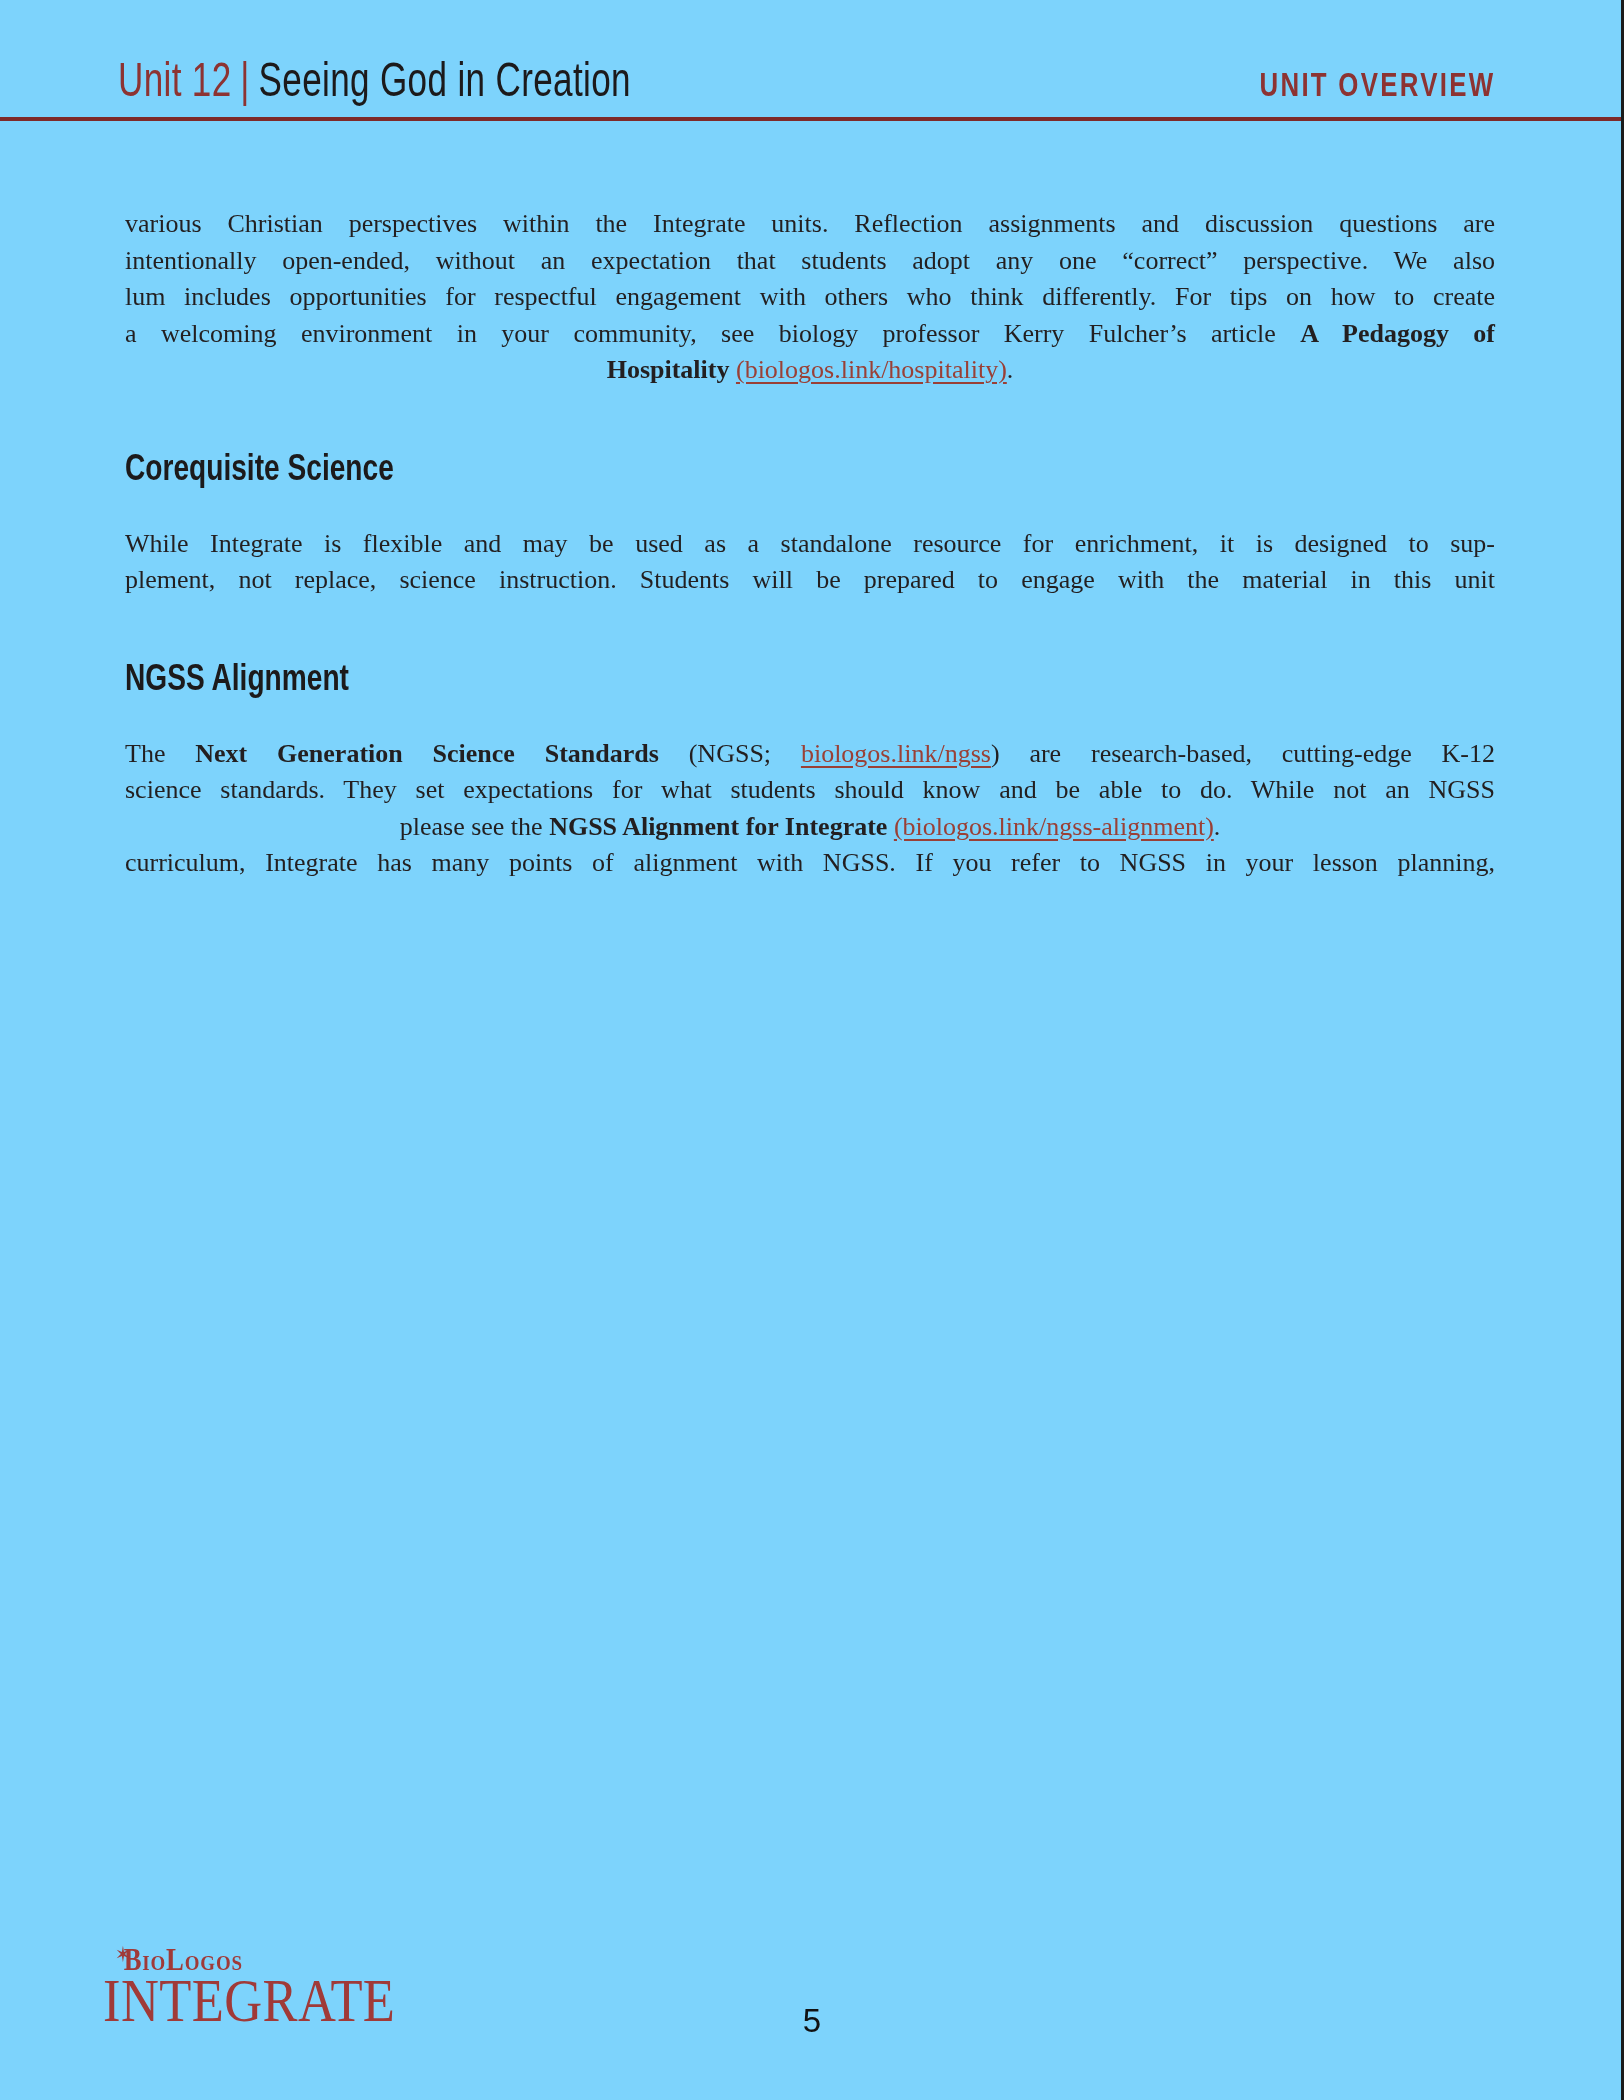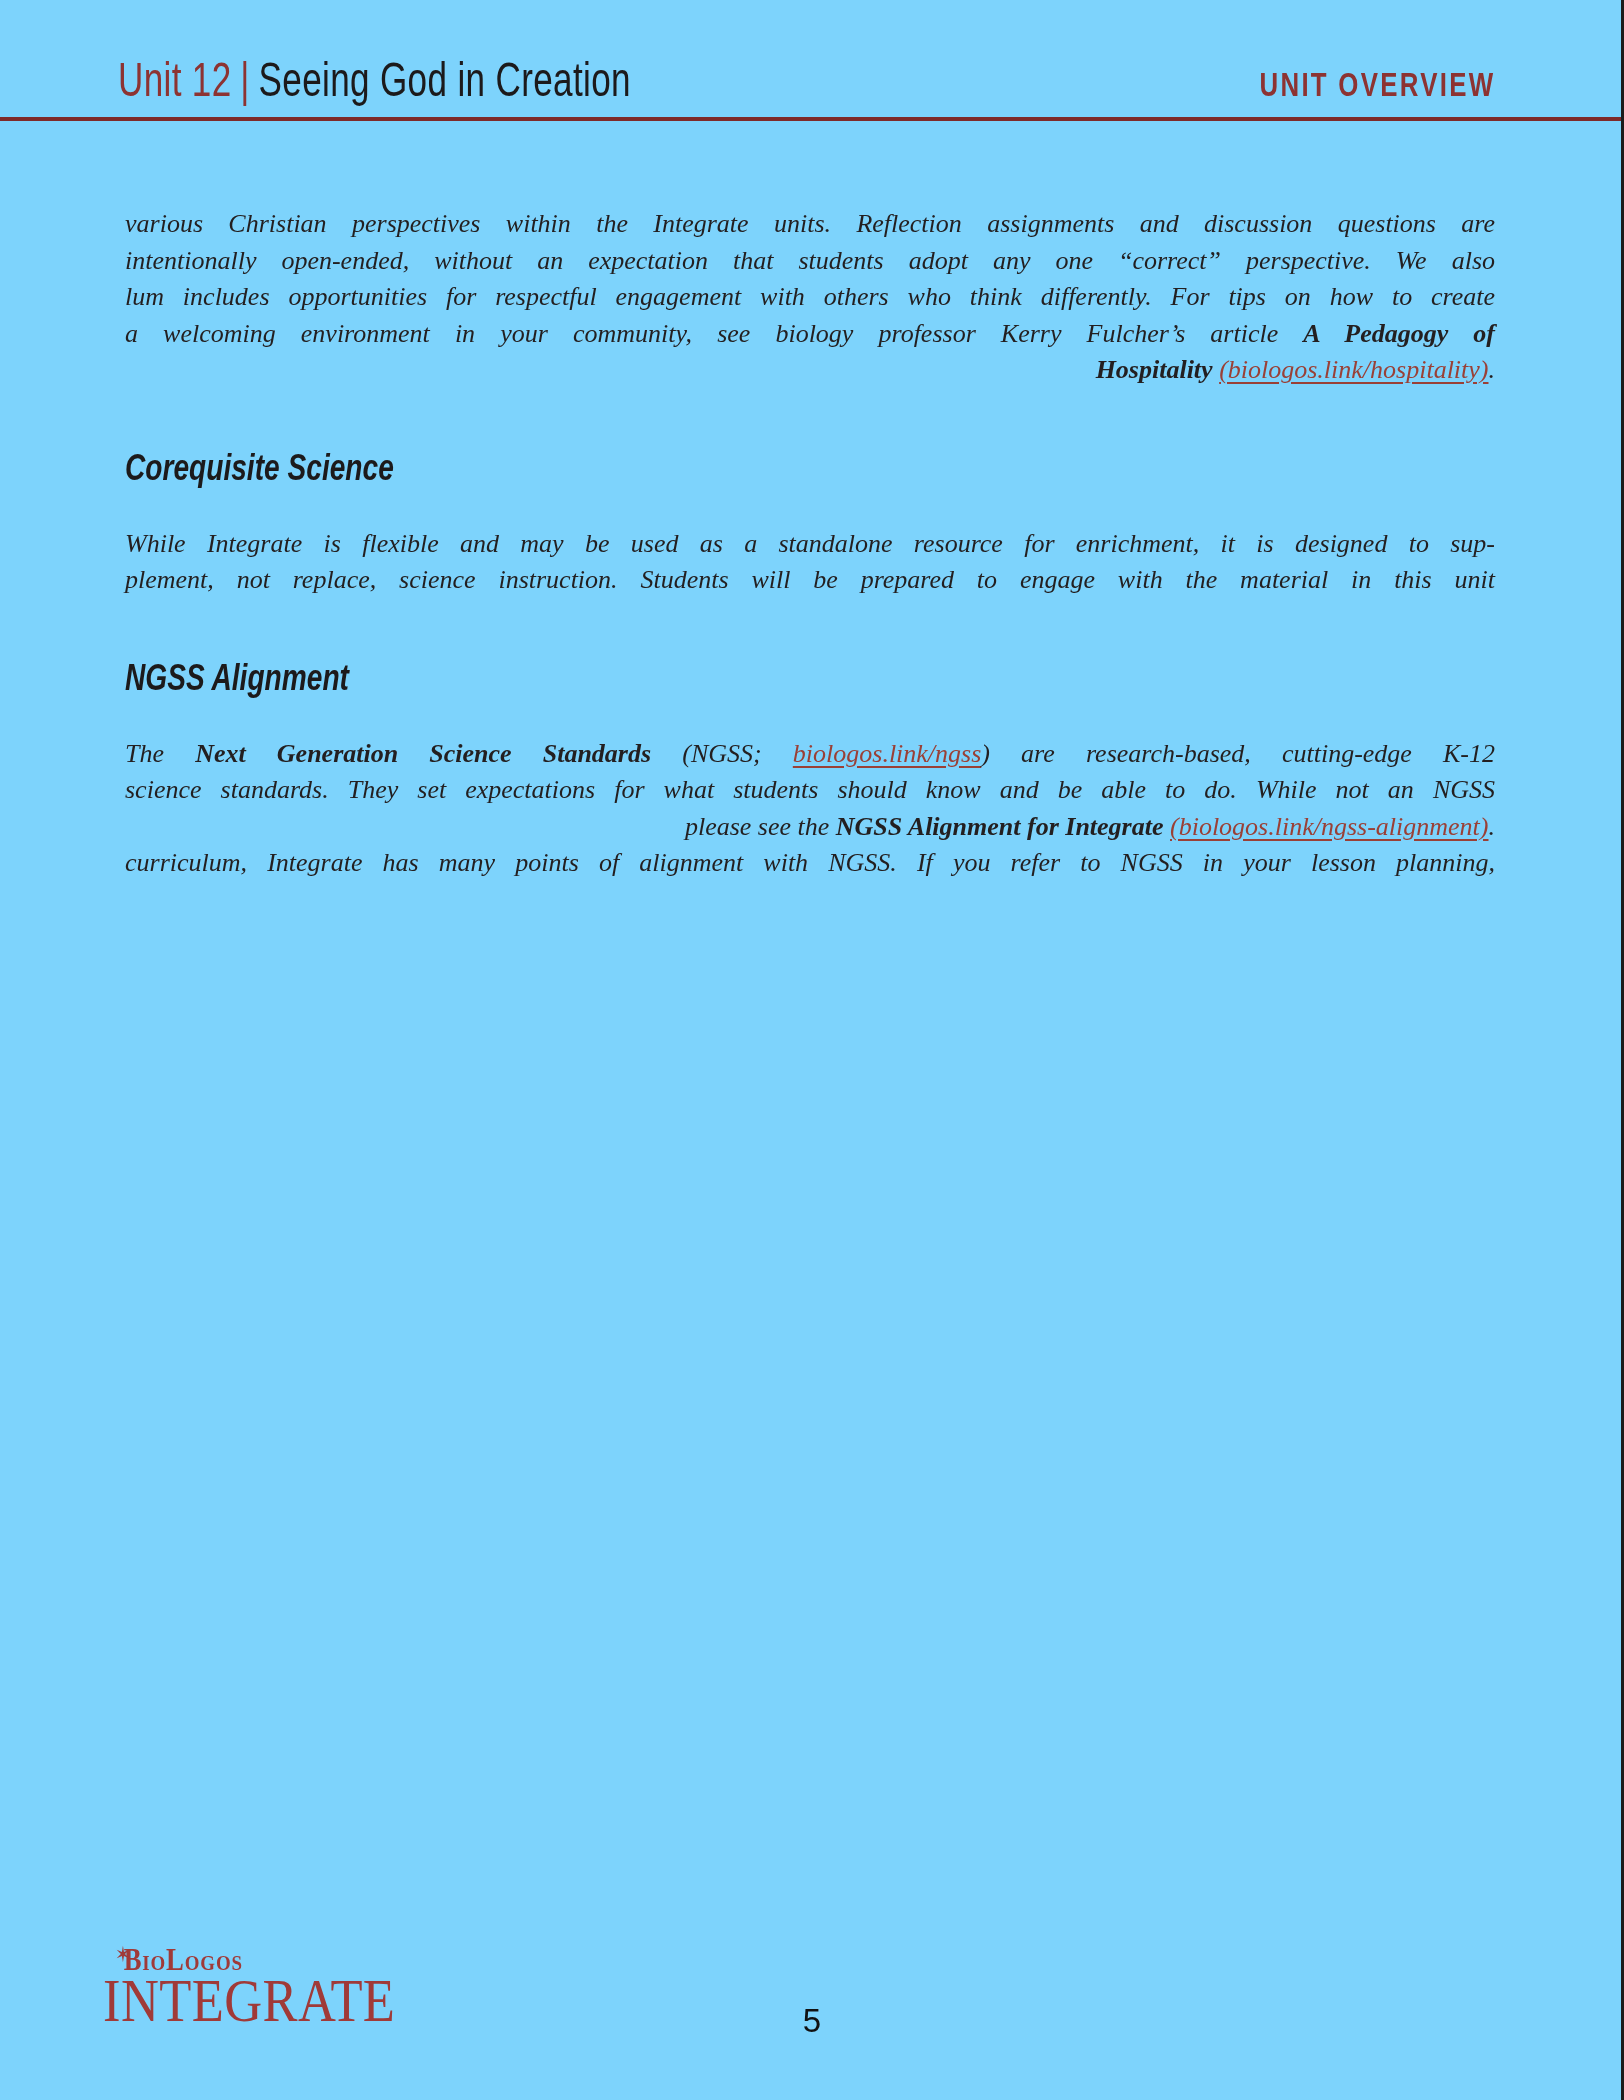--- a/index.html
+++ b/index.html
@@ -38,25 +38,25 @@
     transform:scaleX(0.76);transform-origin:right bottom;white-space:nowrap;
   }
   .header-rule{
     position:absolute;top:117px;left:0;width:100%;height:4px;
     background:var(--rule);
   }
   
   .content{
     position:absolute;left:125px;top:206px;width:1370px;
     color:var(--text);
-    font-size:26px;line-height:36.5px;font-style:italic;
+    font-size:26px;line-height:36.5px;
   }
   .paragraph{margin:0;}
   .line{text-align:justify;text-align-last:justify;}
-  .line.last{text-align:right;text-align-last:auto;}
+  .line.last{text-align:center;text-align-last:auto;}
   .bold{font-weight:bold;}
   a.doc-link{
     color:var(--link);
     text-decoration:underline;
     text-decoration-thickness:2px;
     text-underline-offset:4px;
   }
   .section{margin:0;}
   .section-heading{
     margin:56px 0 0 0;

